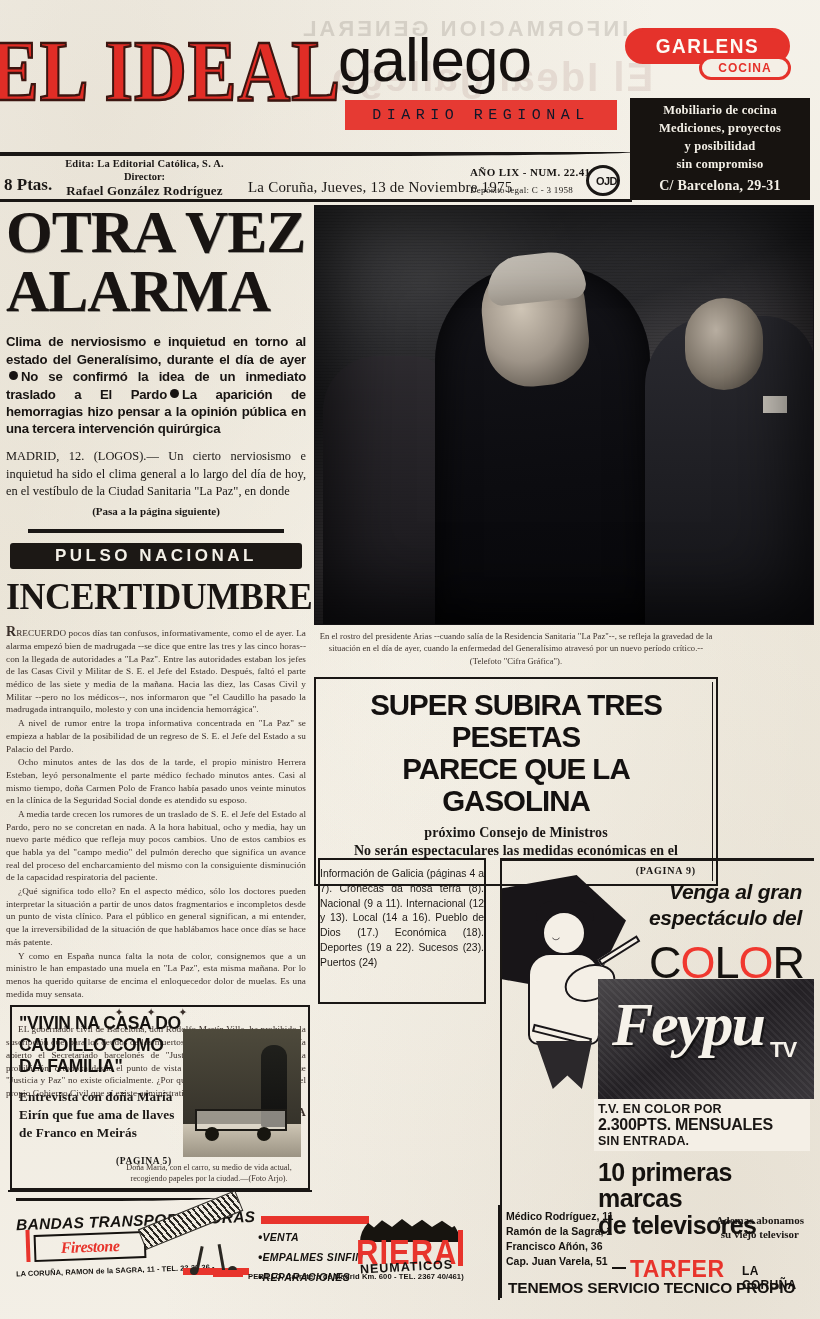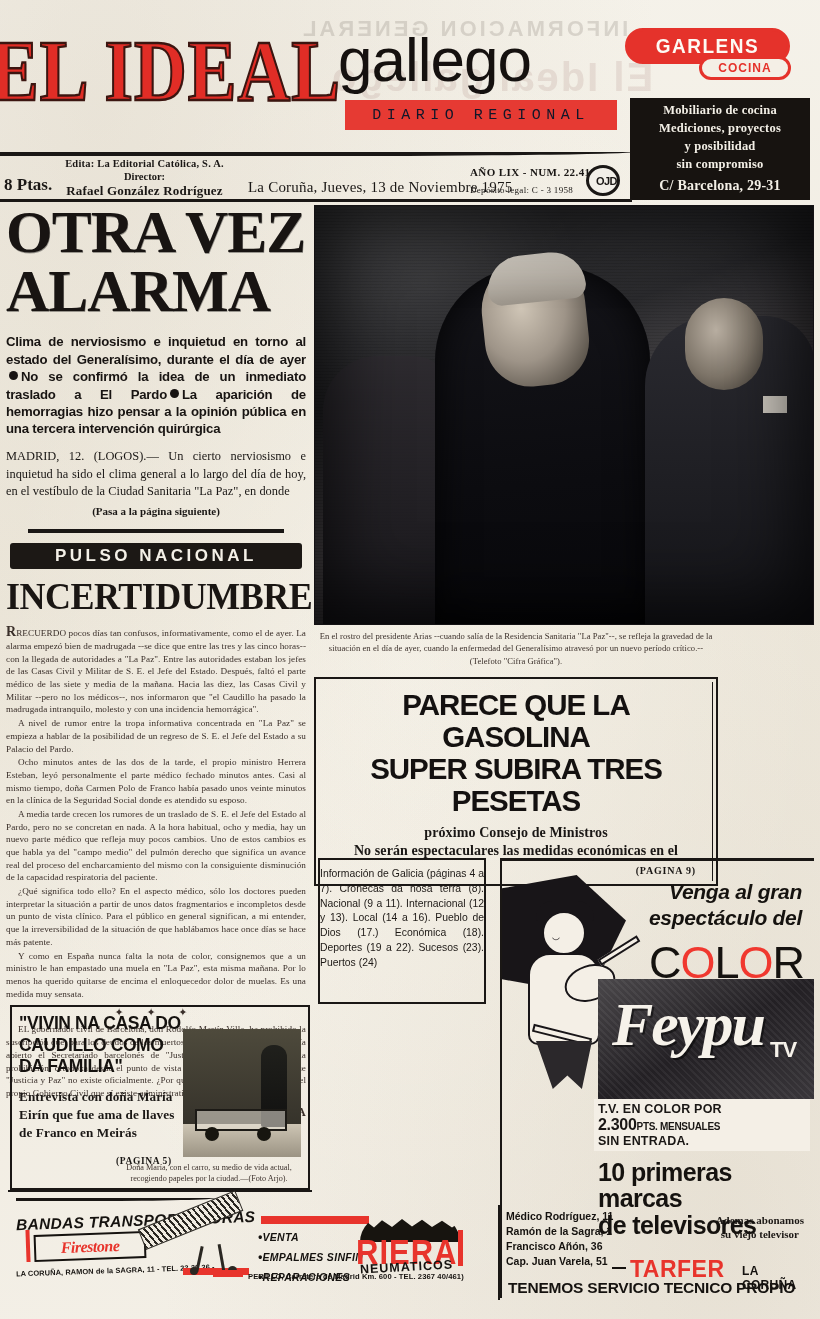--- a/index.html
+++ b/index.html
@@ -488,21 +488,21 @@
     z-index:4;
   }
   .feypu-band .r1 {
     font-family:"Liberation Sans", sans-serif;
     font-weight:700; font-size: 12.5px; letter-spacing:.2px;
   }
   .feypu-band .r2 {
     font-family:"Liberation Sans", sans-serif;
     font-weight:700; font-size: 16px; letter-spacing:-.3px;
   }
-  .feypu-band .r2 small { font-size: 10px; }
+  .feypu-band .r2 small { font-size: 16px; }
   .feypu-band .r3 {
     font-family:"Liberation Sans", sans-serif;
     font-weight:700; font-size: 12.5px; letter-spacing:.2px;
   }
 
   .feypu-marcas {
     position:absolute; left: 96px; top: 298px;
     font-family:"Liberation Sans", sans-serif;
     font-weight:700; font-size: 25px; line-height: 1.05;
     letter-spacing:-.6px; color:#15120f;
@@ -790,22 +790,22 @@
         <div class="ph-figB"></div>
         <div class="ph-headB"></div>
         <div class="ph-badge"></div>
         <div class="ph-vign"></div>
       </div>
 
       <div class="caption">En el rostro del presidente Arias --cuando salía de la Residencia Sanitaria "La Paz"--, se refleja la gravedad de la situación en el día de ayer, cuando la enfermedad del Generalísimo atravesó por un nuevo período crítico.--(Telefoto "Cifra Gráfica").</div>
 
       <div class="gas-box">
         <div class="gas-hl">
+          <div>SUPER SUBIRA TRES PESETAS</div>
           <div>PARECE QUE LA GASOLINA</div>
-          <div>SUPER SUBIRA TRES PESETAS</div>
         </div>
         <div class="gas-sub">
           <div>próximo Consejo de Ministros</div>
           <div>No serán espectaculares las medidas económicas en el</div>
         </div>
         <div class="gas-page">(PAGINA 9)</div>
       </div>
 
     </div>
   </div>

